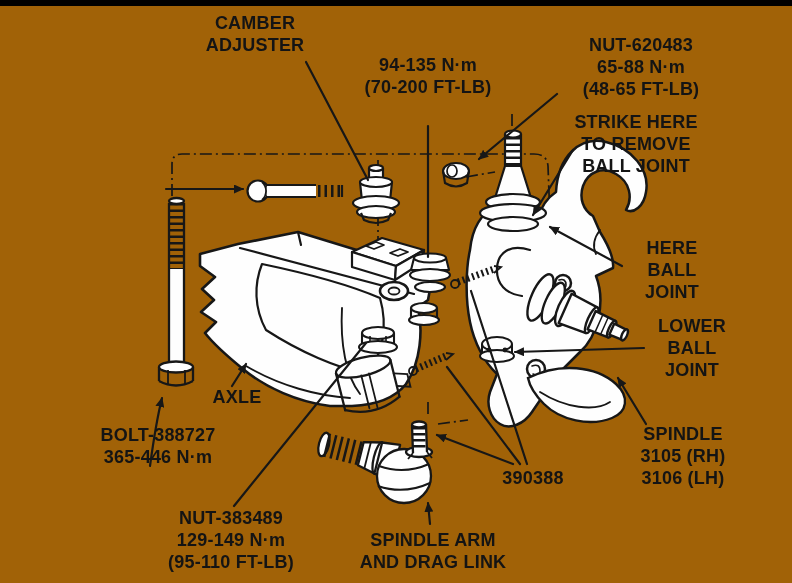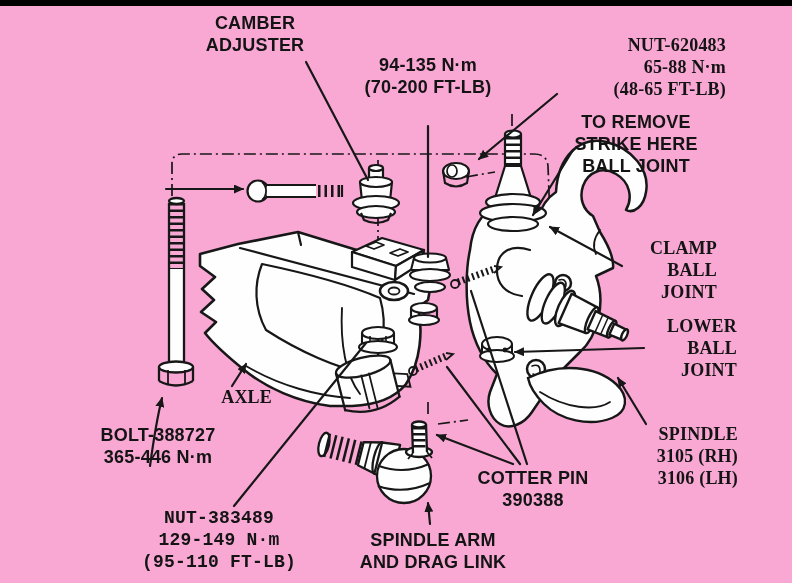--- a/index.html
+++ b/index.html
@@ -1,27 +1,27 @@
 <!DOCTYPE html>
 <html><head>
 <meta charset="utf-8">
 <style>
   html,body{margin:0;padding:0;background:#e8e8e8;}
   #stage{
-    position:relative;width:792px;height:583px;background:#f9a8d4;
+    position:relative;width:792px;height:583px;background:#a16207;
     overflow:hidden;font-family:"Liberation Sans", sans-serif;
   }
   #topbar{position:absolute;left:0;top:0;width:792px;height:6px;}
   .lbl{
     position:absolute;font-weight:700;font-size:18px;line-height:22px;
     color:#141414;letter-spacing:.2px;white-space:nowrap;
   }
   .lbl.center{text-align:center;}
   .lbl.right{text-align:right;}
-  .lbl.left{text-align:right;font-family:Liberation Serif, serif;}
+  .lbl.left{text-align:center;}
   svg{position:absolute;left:0;top:0;}
   .ln{display:block;}
 </style>
 </head>
 <body>
 
 <div id="stage">
   <div id="topbar" style="background:#000;"></div>
 
   <svg width="792" height="583" viewBox="0 0 792 583">
@@ -246,28 +246,28 @@
     <span class="ln">(70-200 FT-LB)</span>
   </div>
 
   <div class="lbl left" style="left:556px;top:34px;width:170px;">
     <span class="ln">NUT-620483</span>
     <span class="ln">65-88 N·m</span>
     <span class="ln">(48-65 FT-LB)</span>
   </div>
 
   <div class="lbl center" style="left:561px;top:111px;width:150px;">
+    <span class="ln">STRIKE HERE</span>
     <span class="ln">TO REMOVE</span>
-    <span class="ln">STRIKE HERE</span>
     <span class="ln">BALL JOINT</span>
   </div>
 
 
   <div class="lbl left" style="left:627px;top:237px;width:90px;">
-    <span class="ln">CLAMP</span>
+    <span class="ln">HERE</span>
     <span class="ln">BALL</span>
     <span class="ln">JOINT</span>
   </div>
 
   <div class="lbl left" style="left:647px;top:315px;width:90px;">
     <span class="ln">LOWER</span>
     <span class="ln">BALL</span>
     <span class="ln">JOINT</span>
   </div>
 
@@ -280,25 +280,24 @@
     <span class="ln">365-446 N·m</span>
   </div>
 
   <div class="lbl left" style="left:628px;top:423px;width:110px;">
     <span class="ln">SPINDLE</span>
     <span class="ln">3105 (RH)</span>
     <span class="ln">3106 (LH)</span>
   </div>
 
   <div class="lbl center" style="left:463px;top:467px;width:140px;">
-    <span class="ln">COTTER PIN</span>
     <span class="ln">390388</span>
   </div>
 
-  <div class="lbl center" style="left:118px;top:507px;width:202px;font-family:Liberation Mono, monospace;">
+  <div class="lbl center" style="left:130px;top:507px;width:202px;">
     <span class="ln">NUT-383489</span>
     <span class="ln">129-149 N·m</span>
     <span class="ln">(95-110 FT-LB)</span>
   </div>
 
   <div class="lbl center" style="left:330px;top:529px;width:206px;">
     <span class="ln">SPINDLE ARM</span>
     <span class="ln">AND DRAG LINK</span>
   </div>
 </div>

